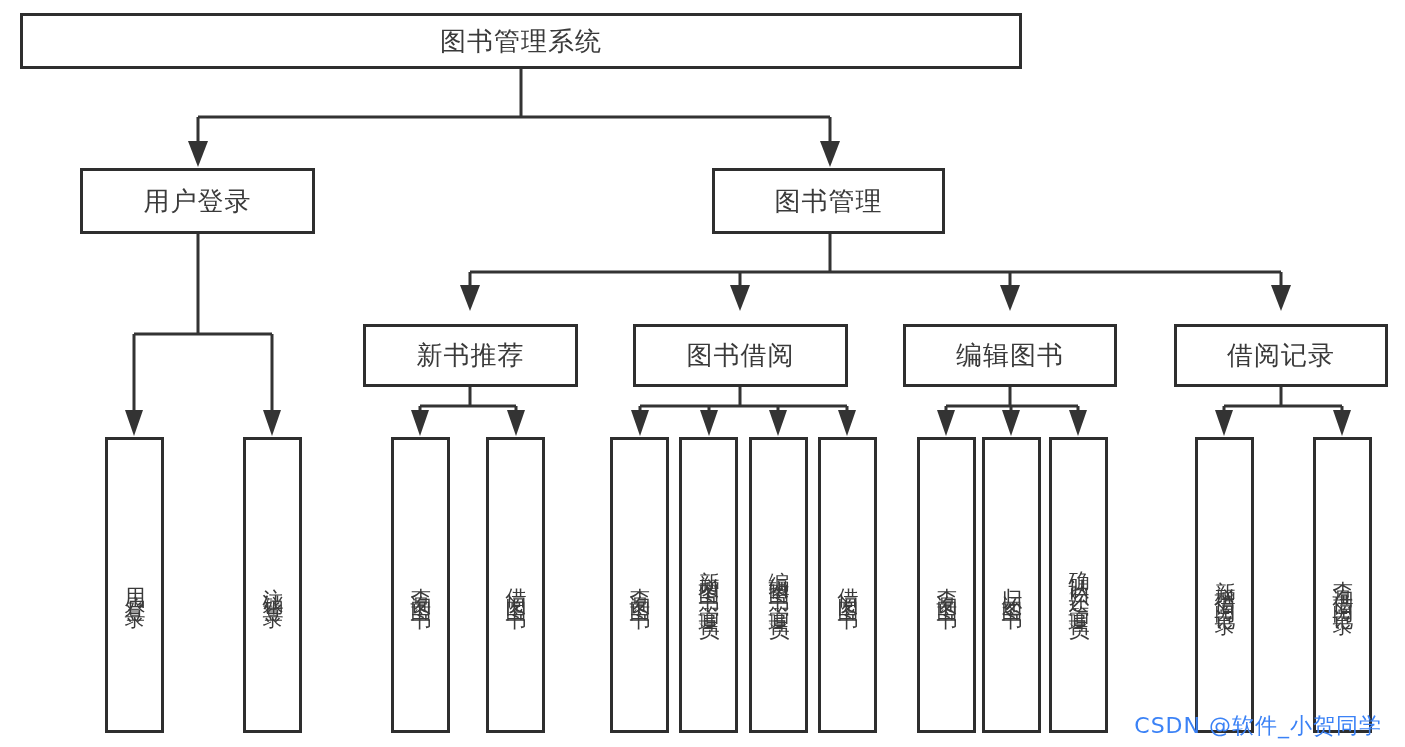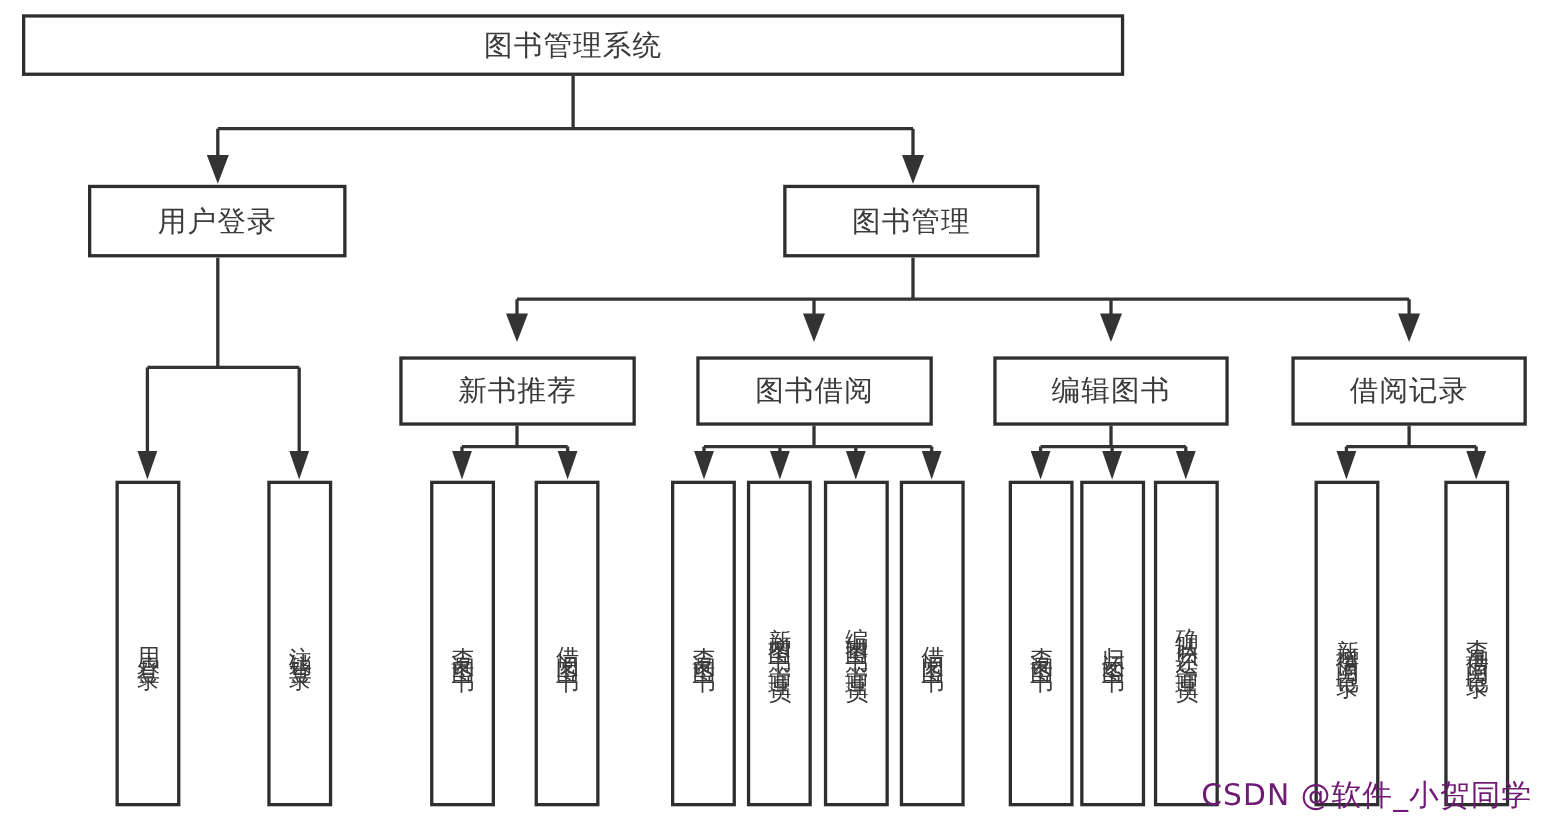--- a/index.html
+++ b/index.html
@@ -71,24 +71,24 @@
   .leaf.lc2 { left: 679px; }
   .leaf.lc3 { left: 749px; }
   .leaf.lc4 { left: 818px; }
   .leaf.ld1 { left: 917px; }
   .leaf.ld2 { left: 982px; }
   .leaf.ld3 { left: 1049px; }
   .leaf.le1 { left: 1195px; }
   .leaf.le2 { left: 1313px; }
   #watermark {
     position: absolute;
-    right: 12px;
+    right: 23px;
     bottom: 6px;
-    color: #701a75;
-    font-size: 27px;
+    color: #3b82f6;
+    font-size: 22px;
     letter-spacing: 1px;
     z-index: 5;
     pointer-events: none;
     white-space: nowrap;
   }
 </style>
 </head>
 <body>
 
 <div id="canvas">

